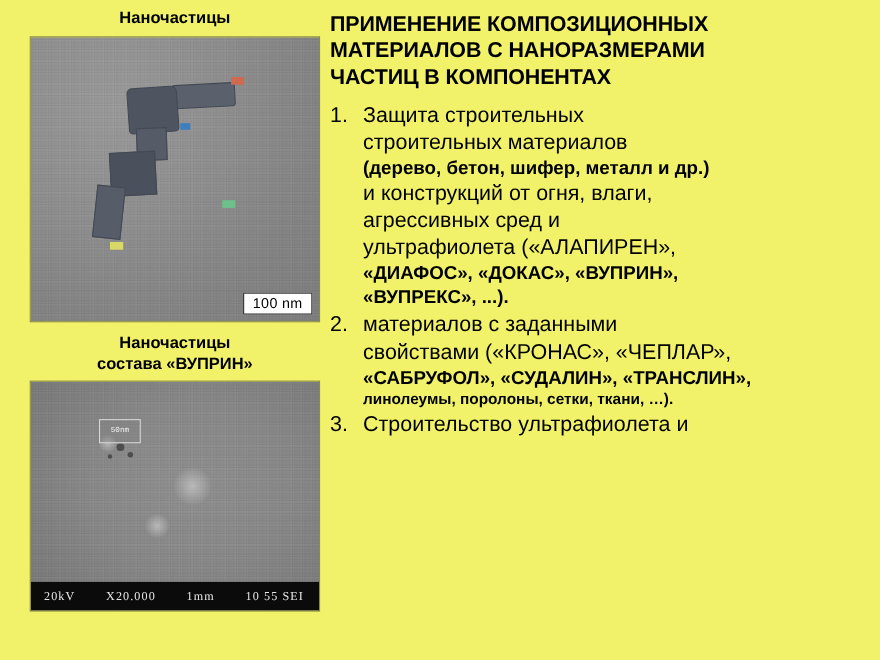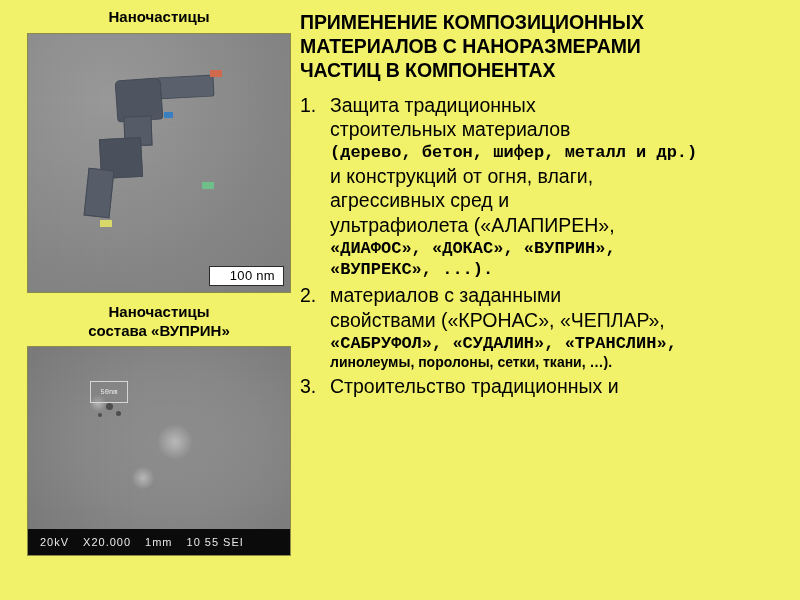--- a/index.html
+++ b/index.html
@@ -104,21 +104,21 @@
   .m4 { left: 136px; top: 78px; background: #3a7fc0; width: 9px; height: 6px;}
   .scalebar {
     position: absolute;
     right: 6px;
     bottom: 6px;
     background: #ffffff;
     border: 1px solid #2b2b2b;
     color: #000000;
     font-size: 13px;
     font-family: "Liberation Sans", sans-serif;
-    padding: 1px 8px 2px 20px;
+    padding: 1px 8px 2px 8px;
     letter-spacing: 0.3px;
   }
 
   .micrograph.bottom {
     width: 262px;
     height: 208px;
     background:
       radial-gradient(ellipse at 55% 45%, #8f8f8f 0%, #888888 45%, #7e7e7e 75%, #767676 100%);
     margin-top: 0;
   }
@@ -149,26 +149,26 @@
     font-family: "Liberation Mono", monospace;
     text-align: center;
     line-height: 20px;
   }
   .sem-bar {
     position: absolute;
     left: 0; right: 0; bottom: 0;
     height: 26px;
     background: #0b0b0b;
     color: #e8e8e8;
-    font-family: Liberation Sans, sans-serif;
+    font-family: Liberation Serif, serif;
     font-size: 11px;
     letter-spacing: 1px;
     display: flex;
     align-items: center;
-    gap: 14px;
+    gap: 28px;
     padding-left: 12px;
     box-sizing: border-box;
   }
   .sem-scaleline {
     position: absolute;
     left: 122px;
     bottom: 21px;
     width: 46px;
     height: 3px;
     background: #f0f0f0;
@@ -208,21 +208,21 @@
   }
   ol.points > li::before {
     content: counter(pt) ".";
     position: absolute;
     left: -30px;
     top: 0;
     font-size: 19.5px;
     color: #000000;
   }
   .t19 { font-size: 19.5px; }
-  .t17 { font-size: 17px; font-weight: bold; font-family: Liberation Mono, monospace; }
+  .t17 { font-size: 17px; font-weight: bold; }
   .t14 { font-size: 14px; font-weight: bold; }
   .line { display: block; }
 </style>
 </head>
 <body>
 
 <div class="slide">
 
   <div class="left-col">
 
@@ -272,37 +272,37 @@
 
     <div class="heading">
       <span class="ln">ПРИМЕНЕНИЕ КОМПОЗИЦИОННЫХ</span>
       <span class="ln">МАТЕРИАЛОВ С НАНОРАЗМЕРАМИ</span>
       <span class="ln">ЧАСТИЦ В КОМПОНЕНТАХ</span>
     </div>
 
     <ol class="points">
 
       <li>
-        <span class="line t19">Защита традиционных</span>
+        <span class="line t19">Защита строительных</span>
         <span class="line t19">строительных материалов</span>
         <span class="line t17">(дерево, бетон, шифер, металл и др.)</span>
         <span class="line t19">и конструкций от огня, влаги,</span>
         <span class="line t19">агрессивных сред и</span>
         <span class="line t19">ультрафиолета («АЛАПИРЕН»,</span>
         <span class="line t17">«ДИАФОС», «ДОКАС», «ВУПРИН»,</span>
         <span class="line t17">«ВУПРЕКС», ...).</span>
       </li>
 
       <li>
         <span class="line t19">материалов с заданными</span>
         <span class="line t19">свойствами («КРОНАС», «ЧЕПЛАР»,</span>
         <span class="line t17">«САБРУФОЛ», «СУДАЛИН», «ТРАНСЛИН»,</span>
         <span class="line t14">линолеумы, поролоны, сетки, ткани, …).</span>
       </li>
 
       <li>
-        <span class="line t19">Строительство традиционных и</span>
+        <span class="line t19">Строительство ультрафиолета и</span>
       </li>
 
     </ol>
   </div>
 
 </div>
 
 </body></html>

